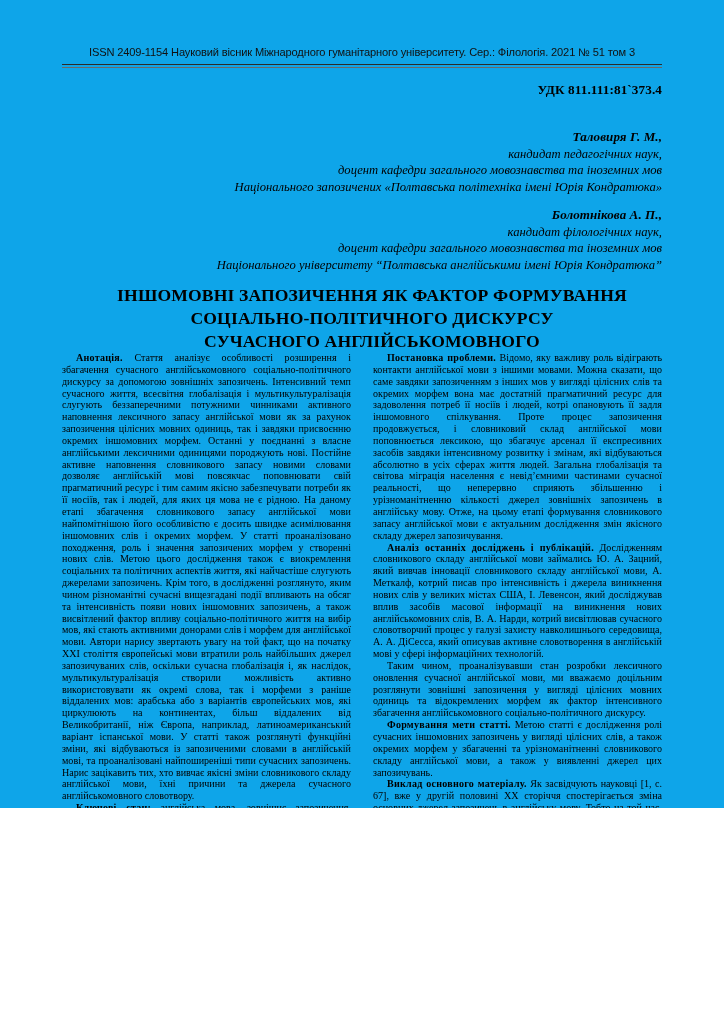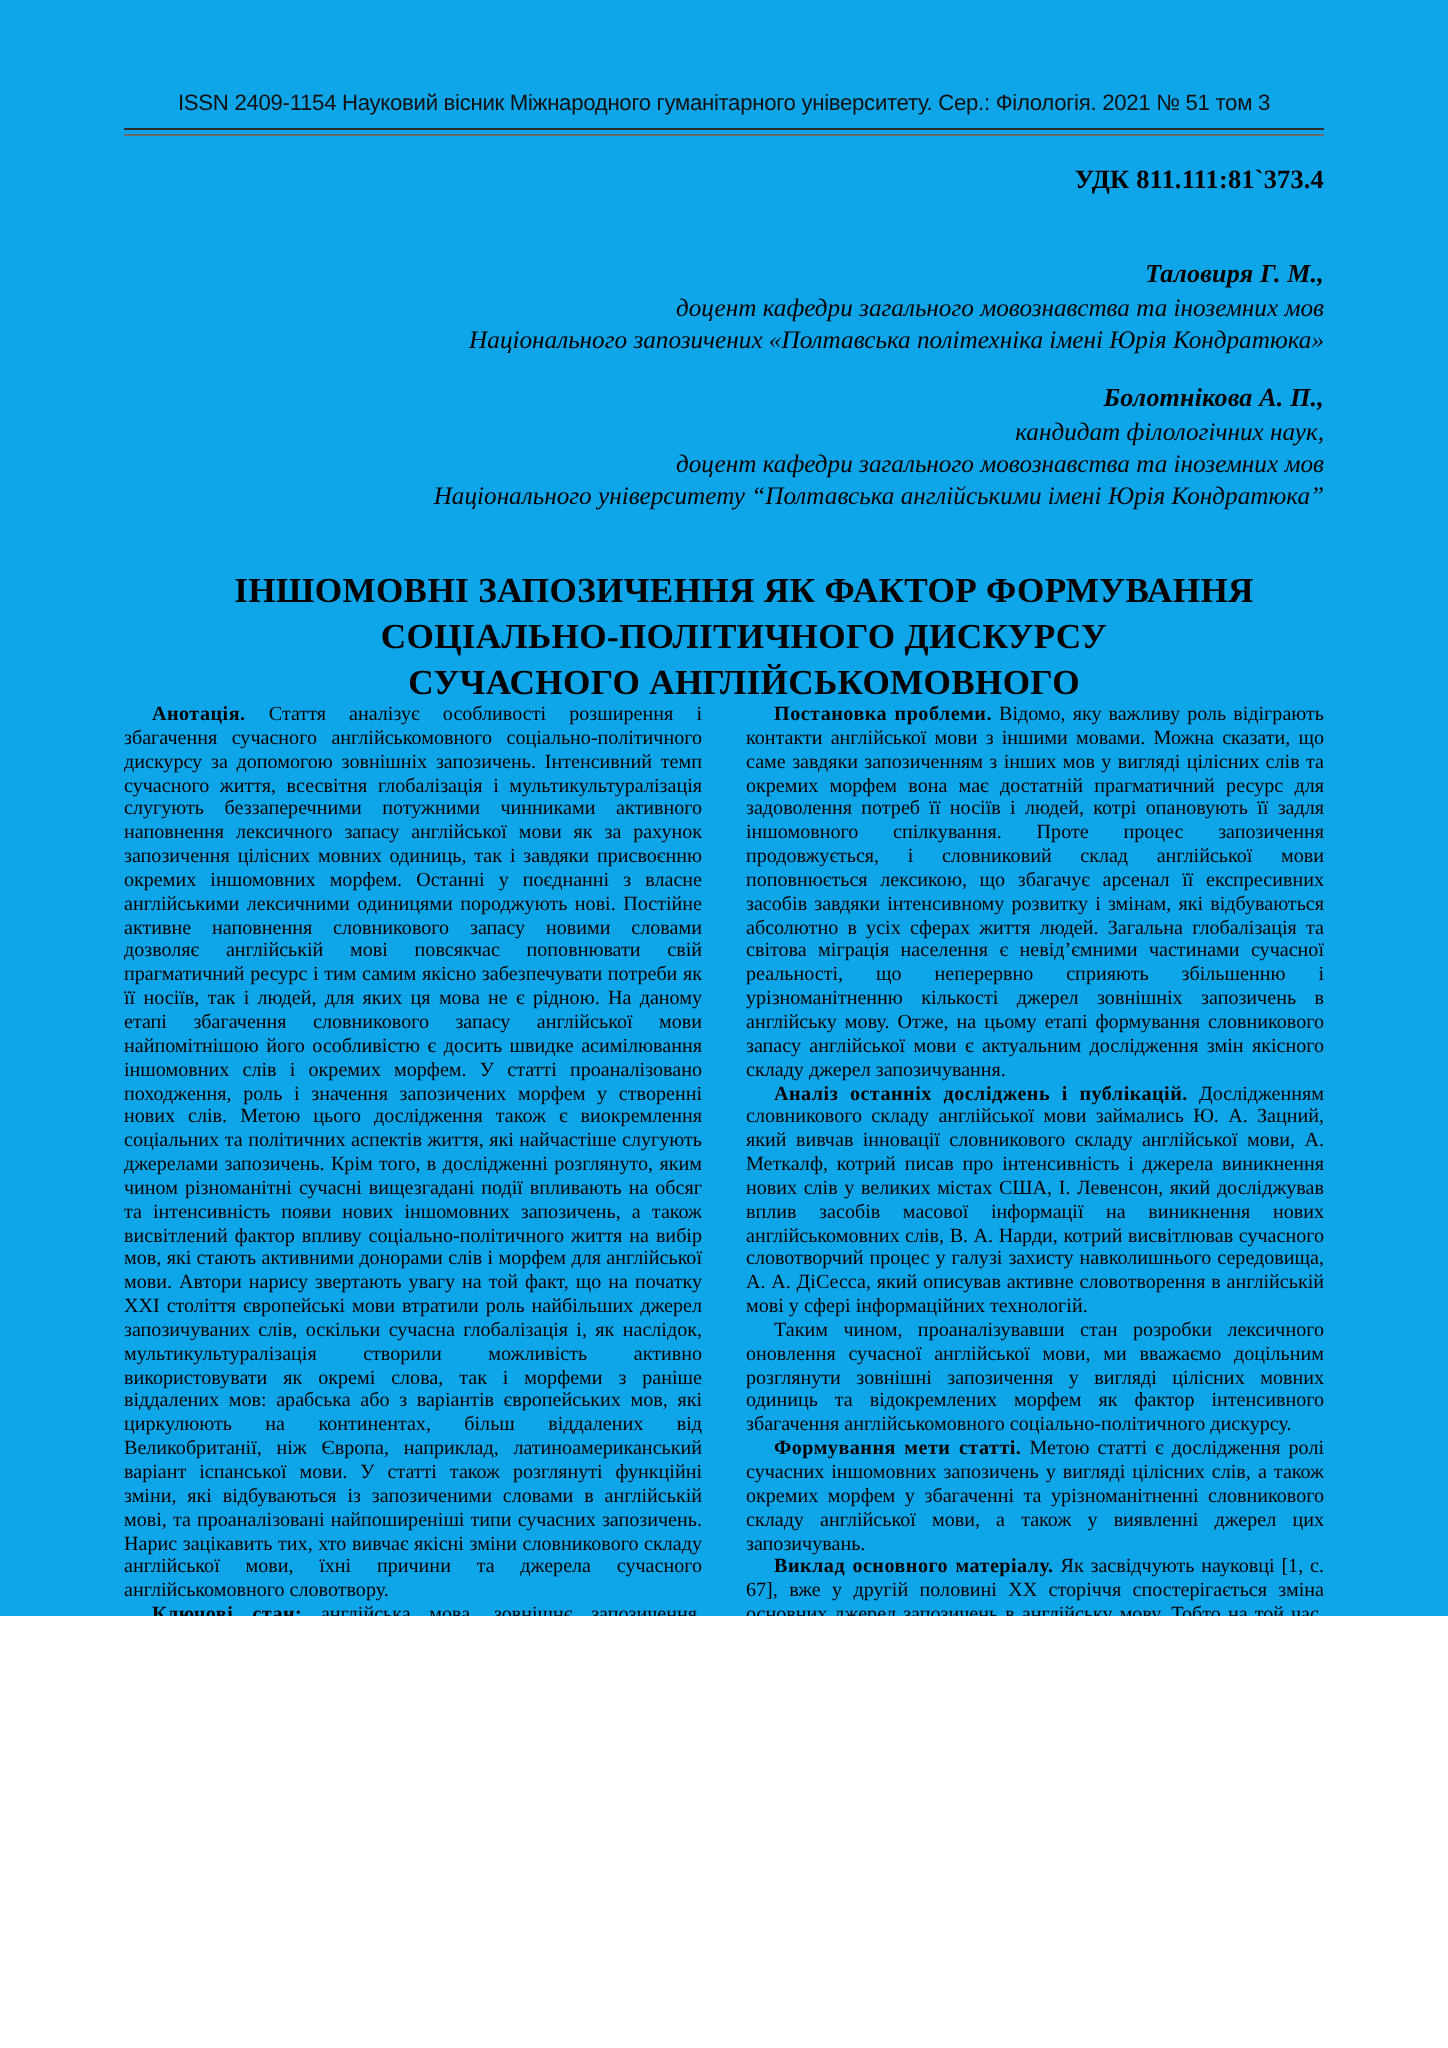--- a/index.html
+++ b/index.html
@@ -148,20 +148,21 @@
 
   <div class="runhead">ISSN 2409-1154 Науковий вісник Міжнародного гуманітарного університету. Сер.: Філологія. 2021 № 51 том 3</div>
   <div class="runhead-rule"></div>
 
   <div class="udc">УДК 811.111:81`373.4</div>
 
   <div class="authors">
 
     <div class="author-block">
       <div class="author-name">Таловиря Г. М.,</div>
+      <div class="author-line">кандидат педагогічних наук,</div>
       <div class="author-line">доцент кафедри загального мовознавства та іноземних мов</div>
       <div class="author-line">Національного запозичених «Полтавська політехніка імені Юрія Кондратюка»</div>
     </div>
 
     <div class="author-block">
       <div class="author-name">Болотнікова А. П.,</div>
       <div class="author-line">кандидат філологічних наук,</div>
       <div class="author-line">доцент кафедри загального мовознавства та іноземних мов</div>
       <div class="author-line">Національного університету “Полтавська англійськими імені Юрія Кондратюка”</div>
     </div>

